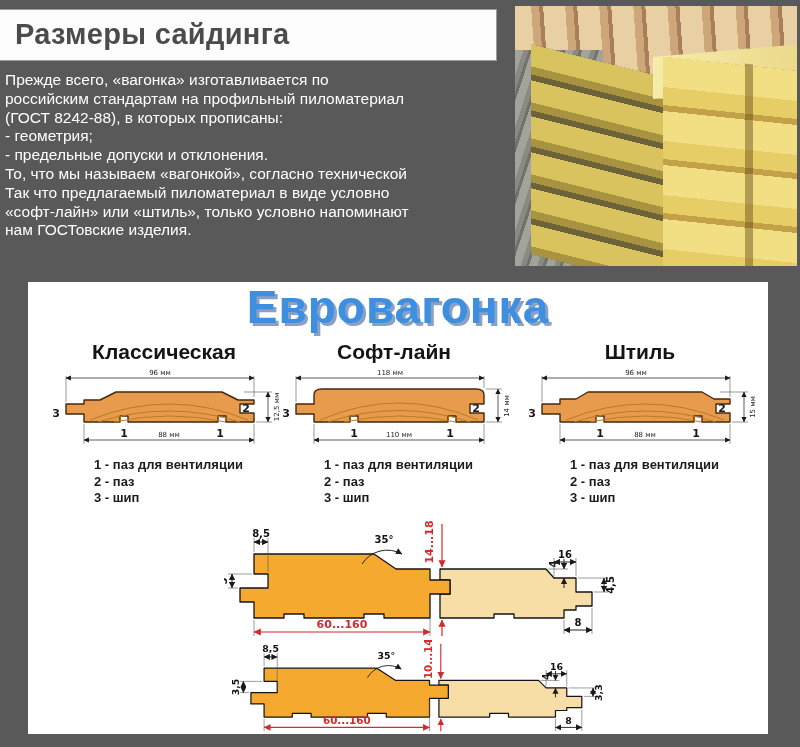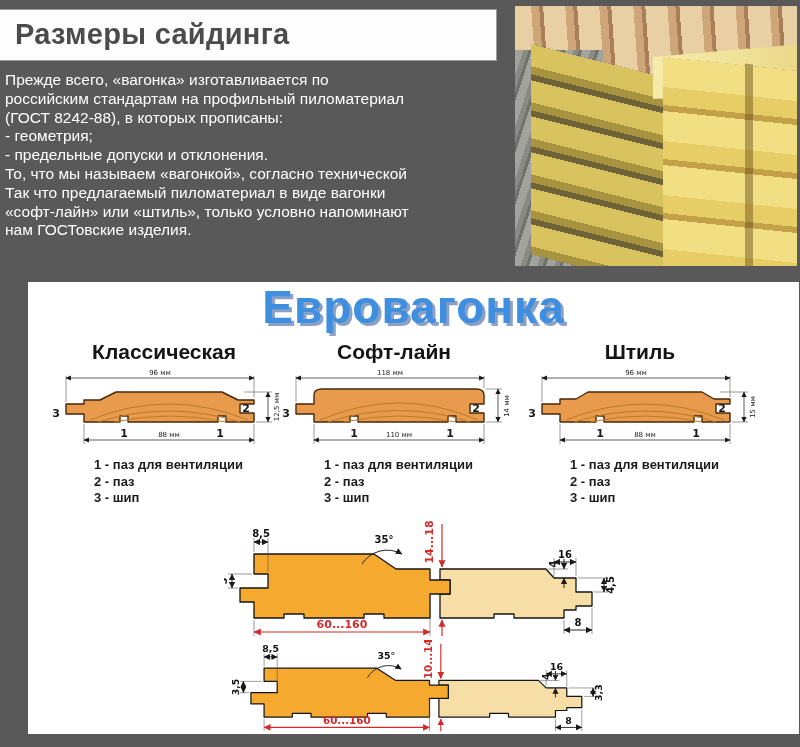--- a/index.html
+++ b/index.html
@@ -24,21 +24,21 @@
   .ph-side{position:absolute;left:16px;top:62px;width:190px;height:210px;transform:skewY(14deg);
            background:repeating-linear-gradient(to bottom,#d9c35f 0 22px,#a79340 22px 30px,#6e6239 30px 36px);}
   .ph-topface{position:absolute;left:138px;top:44px;width:160px;height:42px;transform:skewY(-5deg);
            background:linear-gradient(100deg,#f6ecab,#ead786);}
   .ph-front{position:absolute;left:148px;top:58px;width:134px;height:214px;transform:skewY(6deg);
            background:repeating-linear-gradient(to bottom,#f2df83 0 30px,#e7cd66 30px 48px,#c2a148 48px 54px);}
   .ph-gap{position:absolute;left:230px;top:58px;width:8px;height:210px;transform:skewY(6deg);
            background:rgba(100,75,20,.45);}
 
   
-  .panel{position:absolute;left:28px;top:282px;width:740px;height:452px;background:#ffffff;padding-left:31px;}
+  .panel{position:absolute;left:28px;top:282px;width:740px;height:452px;background:#ffffff;}
   .ptitle{position:absolute;top:-2px;left:0;right:0;text-align:center;font-size:46px;font-weight:700;
           color:#3f8fe0;text-shadow:3px 3px 0 rgba(42,84,150,.55);letter-spacing:1px;}
 
   .pcol{position:absolute;top:58px;width:232px;}
   .pcol-1{left:20px;} .pcol-2{left:250px;} .pcol-3{left:496px;}
   .ptname{text-align:center;font-size:21px;font-weight:700;color:#141414;}
   svg.profile{display:block;width:236px;height:88px;margin:2px auto 0;}
   .legend{margin:3px 0 0 46px;font-size:13px;font-weight:700;color:#1c1c1c;line-height:16.5px;}
 
   
@@ -81,21 +81,21 @@
     <div class="hdr-title">Размеры сайдинга</div>
   </div>
 
   <div class="intro">
     <div>Прежде всего, «вагонка» изготавливается по</div>
     <div>российским стандартам на профильный пиломатериал</div>
     <div>(ГОСТ 8242-88), в которых прописаны:</div>
     <div>- геометрия;</div>
     <div>- предельные допуски и отклонения.</div>
     <div>То, что мы называем «вагонкой», согласно технической</div>
-    <div>Так что предлагаемый пиломатериал в виде вагонки</div>
+    <div>Так что предлагаемый пиломатериал в виде условно</div>
     <div>«софт-лайн» или «штиль», только условно напоминают</div>
     <div>нам ГОСТовские изделия.</div>
   </div>
 
   <div class="photo">
     <div class="ph-top"></div>
     <div class="ph-gray"></div>
     <div class="ph-side"></div>
     <div class="ph-topface"></div>
     <div class="ph-front"></div>

